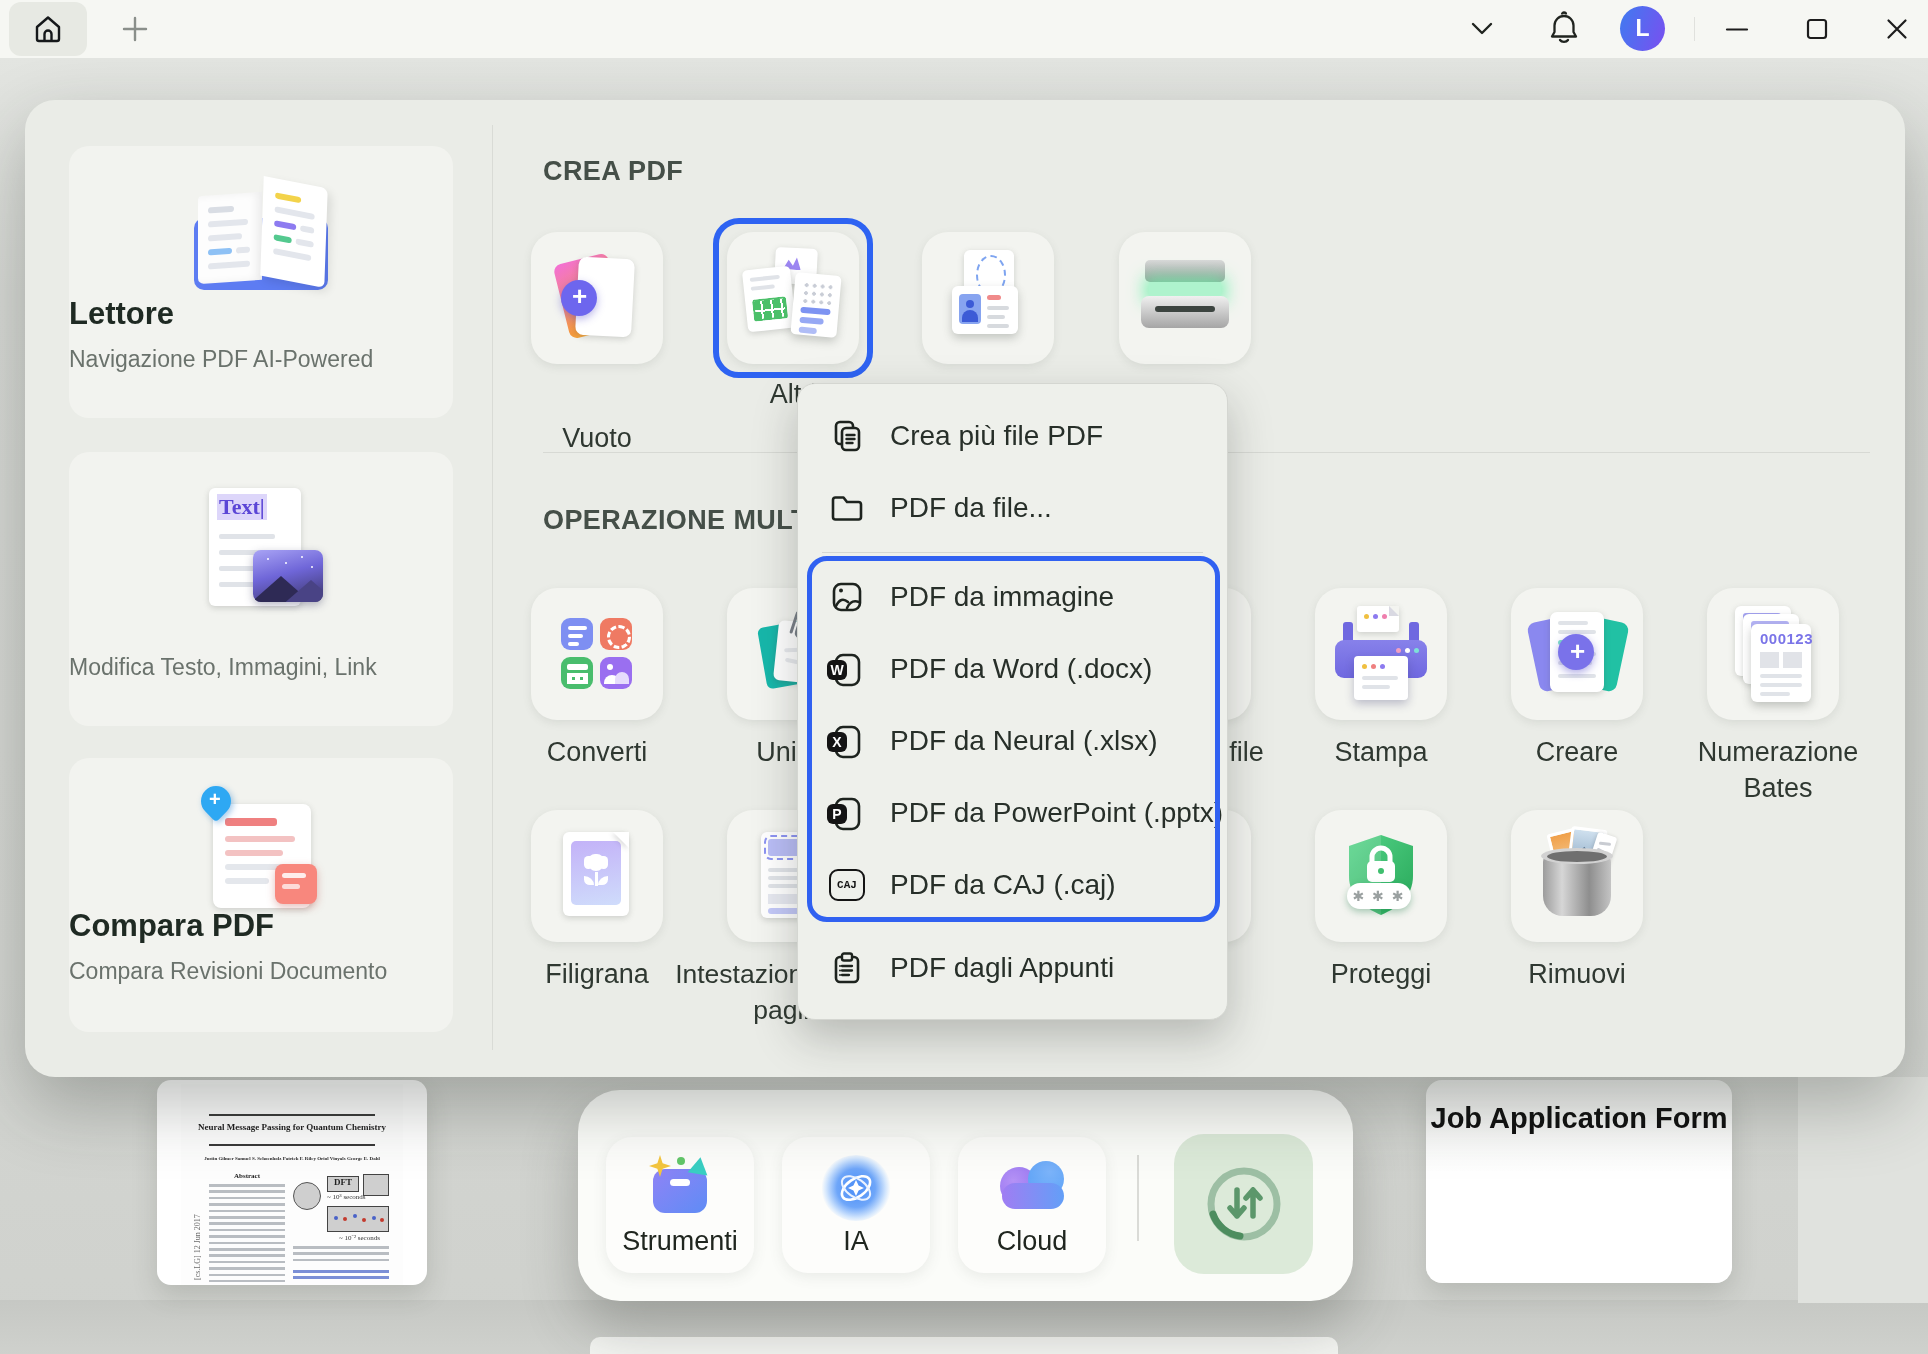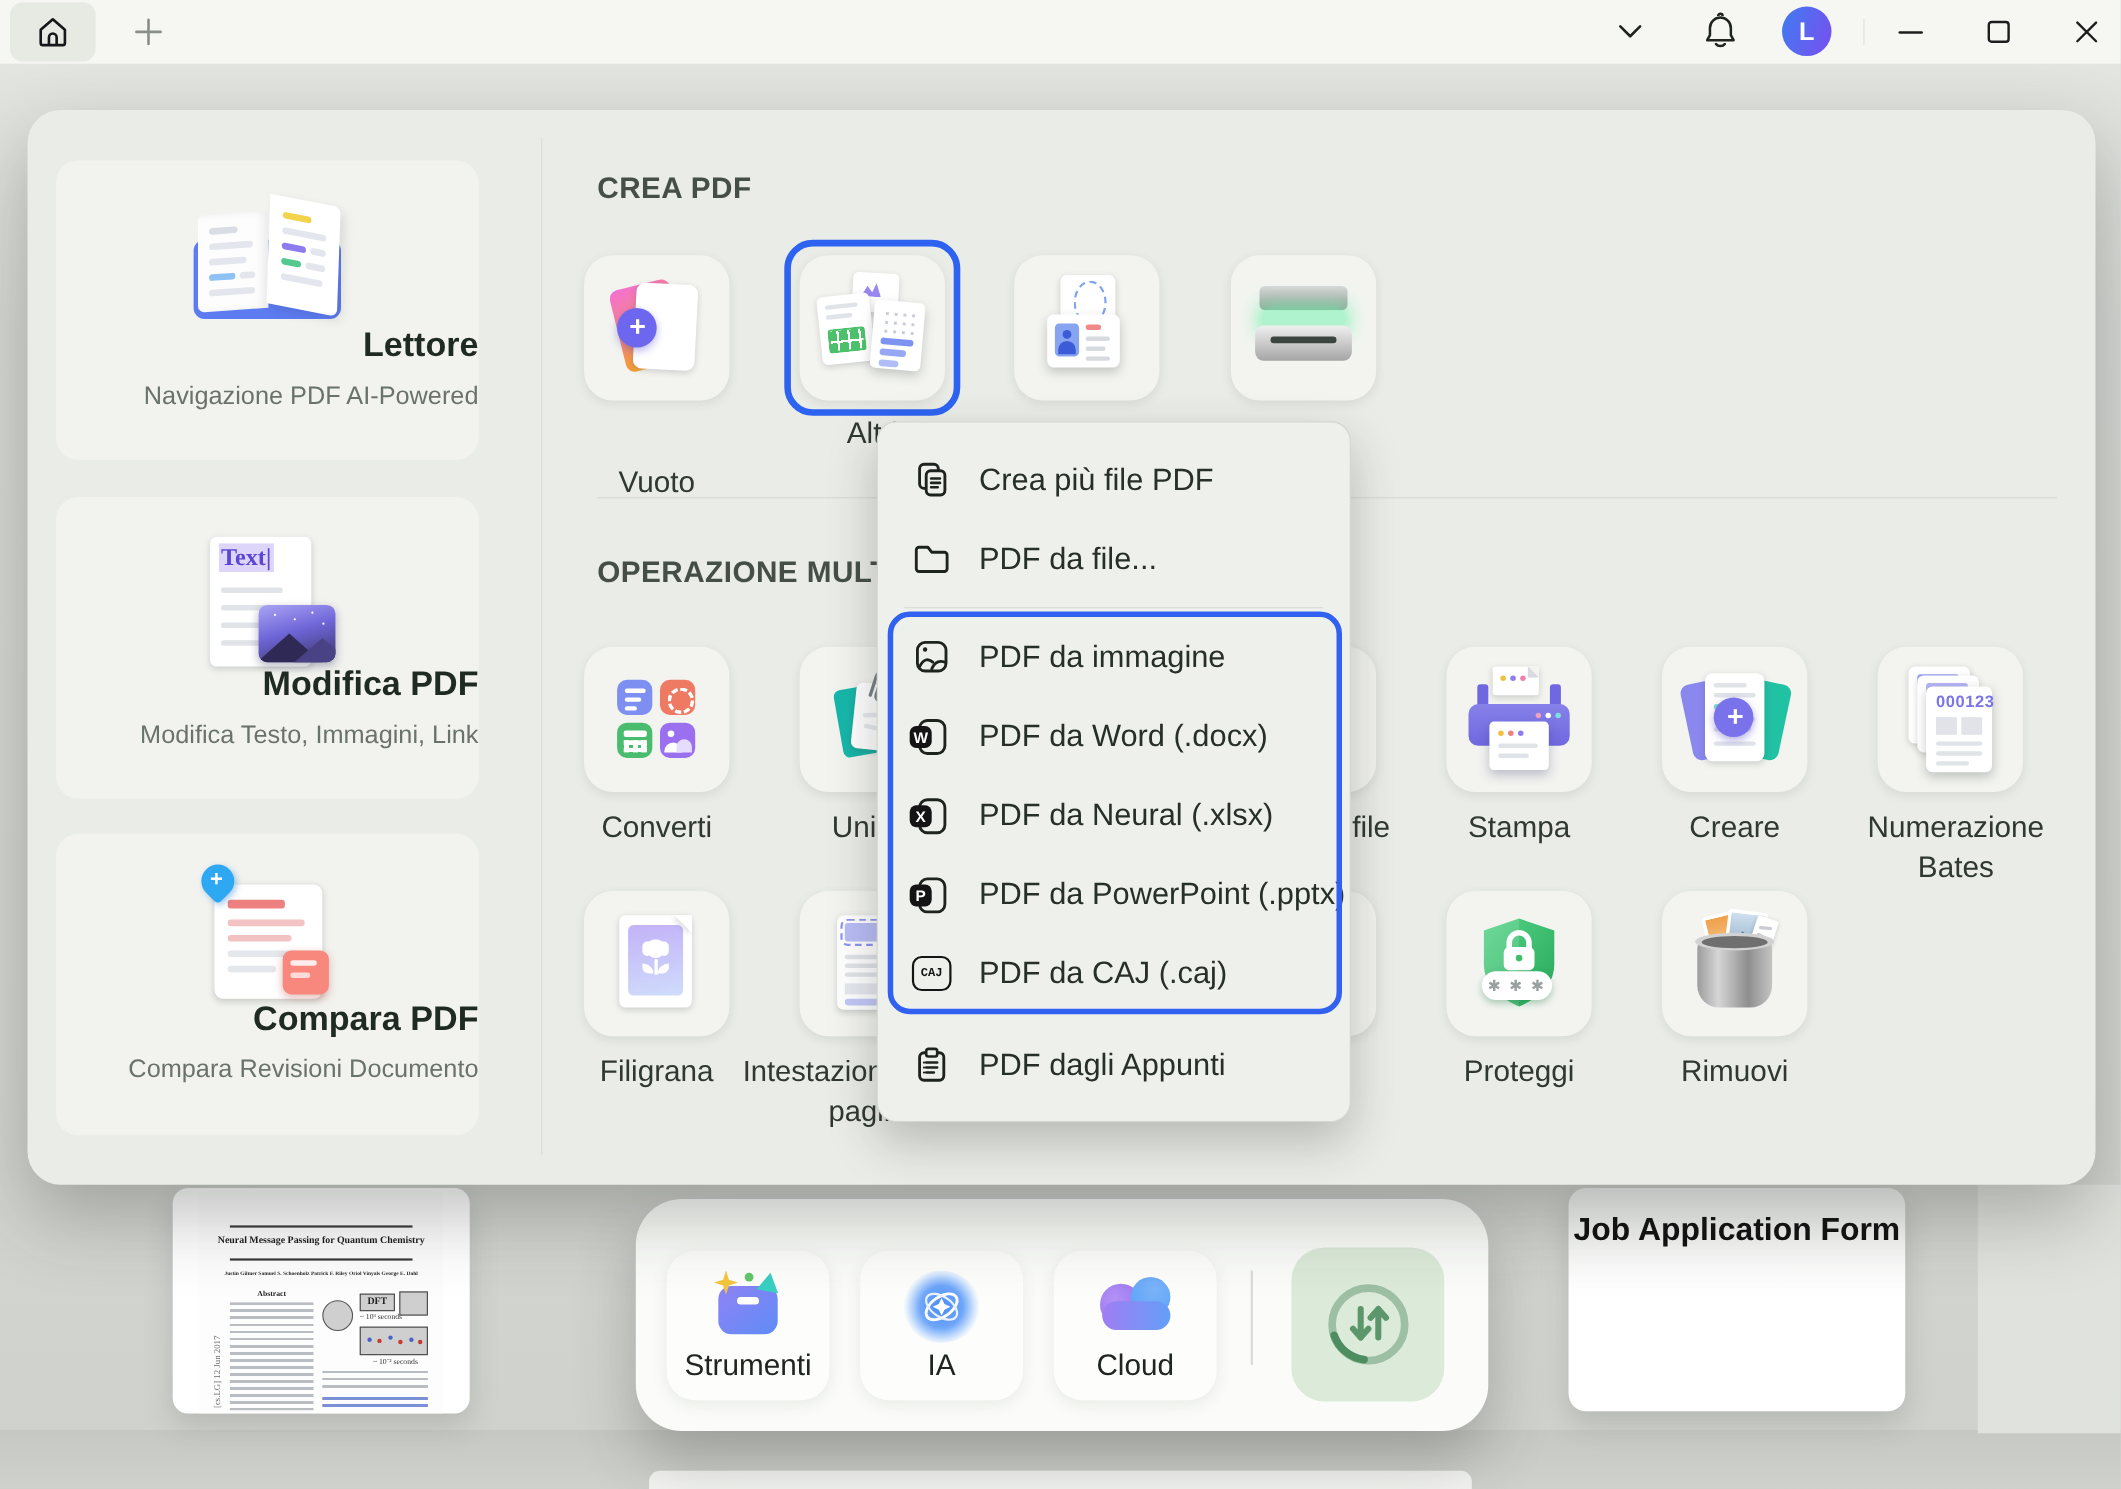--- a/index.html
+++ b/index.html
@@ -32,21 +32,21 @@
   #job-title{left:0;top:22px;width:100%;text-align:center;font-size:29px;font-weight:bold;color:#101010;}
   
   #dock{left:578px;top:1090px;width:775px;height:211px;border-radius:42px;background:#fbfcf9;box-shadow:0 26px 55px rgba(55,60,53,.30);z-index:1;}
   .dock-card{top:47px;width:148px;height:136px;border-radius:26px;background:#fdfdfb;box-shadow:0 4px 14px rgba(80,85,78,.10);display:flex;flex-direction:column;align-items:center;justify-content:flex-end;padding-bottom:16px;box-sizing:border-box;}
   .dock-label{font-size:27px;color:#20261f;}
   .dock-icon{position:absolute;top:18px;left:50%;transform:translateX(-50%);}
   #dock-divider{left:559px;top:65px;width:2px;height:86px;background:#dadbd7;}
   #sync-card{left:596px;top:44px;width:139px;height:140px;border-radius:30px;background:#dcead9;display:flex;align-items:center;justify-content:center;}
   
   #panel{left:25px;top:100px;width:1880px;height:977px;border-radius:30px;background:#eaece7;box-shadow:0 28px 70px rgba(40,45,40,.30);z-index:2;}
-  .side-card{left:26px;width:384px;border-radius:20px;background:#f2f3ef;text-align:right;}
+  .side-card{left:44px;width:384px;border-radius:20px;background:#f2f3ef;text-align:left;}
   .side-title{position:absolute;width:100%;font-size:31px;font-weight:bold;color:#1f2a23;}
   .side-sub{position:absolute;width:100%;font-size:23px;color:#6a726c;}
   .section-h{position:absolute;font-size:27px;font-weight:bold;color:#454f48;letter-spacing:.4px;}
   #v-divider{left:467px;top:25px;width:1px;height:925px;background:rgba(0,0,0,.07);}
   #h-divider{left:518px;top:352px;width:1327px;height:1px;background:rgba(0,0,0,.08);}
   .tile{position:absolute;width:132px;height:132px;border-radius:26px;background:#f3f4f0;box-shadow:0 3px 9px rgba(90,95,88,.12);display:flex;align-items:center;justify-content:center;}
   .tile-label{position:absolute;width:200px;font-size:27px;color:#2f3831;text-align:center;line-height:36px;}
   #sel-border{left:688px;top:118px;width:148px;height:148px;border:6px solid #2e63f2;border-radius:26px;}
   
   #menu{left:797px;top:383px;width:431px;height:637px;border-radius:18px;background:#eef0eb;border:1px solid #d4d6d1;box-sizing:border-box;box-shadow:0 18px 44px rgba(40,44,40,.26);z-index:5;padding-top:16px;}
@@ -180,21 +180,20 @@
         <div class="gline" style="left:10px;top:62px;width:66px;"></div>
         <div class="gline" style="left:10px;top:78px;width:48px;"></div>
         <div class="gline" style="left:10px;top:94px;width:60px;"></div>
       </div>
       <div class="abs" style="left:52px;top:62px;width:70px;height:52px;border-radius:8px;background:linear-gradient(165deg,#a9a4f5 0%,#6f66d8 45%,#393465 100%);box-shadow:0 3px 8px rgba(50,50,90,.35);overflow:hidden;">
         <div class="abs" style="left:-6px;top:26px;width:0;height:0;border-left:34px solid transparent;border-right:34px solid transparent;border-bottom:30px solid #2e2a55;"></div>
         <div class="abs" style="left:28px;top:30px;width:0;height:0;border-left:30px solid transparent;border-right:30px solid transparent;border-bottom:26px solid #494385;"></div>
         <div class="abs dot" style="left:14px;top:8px;width:2px;height:2px;background:#fff;box-shadow:18px 4px 0 #fff,34px -2px 0 #fff,44px 8px 0 #fff;"></div>
       </div>
     </div>
-    <div class="side-title" style="top:152px;">Modifica PDF</div>
     <div class="side-sub" style="top:202px;">Modifica Testo, Immagini, Link</div>
   </div>
 
   <div class="abs side-card" style="top:658px;height:274px;">
     <div class="abs" style="left:134px;top:32px;width:130px;height:122px;">
       <div class="sheet" style="left:10px;top:14px;width:98px;height:104px;border-radius:8px;">
         <div class="pill" style="left:12px;top:14px;width:52px;height:8px;background:#ef8080;"></div>
         <div class="pill" style="left:12px;top:32px;width:70px;height:6px;background:#f3c2c2;"></div>
         <div class="pill" style="left:12px;top:46px;width:58px;height:6px;background:#f3c2c2;"></div>
         <div class="pill" style="left:12px;top:60px;width:66px;height:6px;background:#e4e7ec;"></div>

